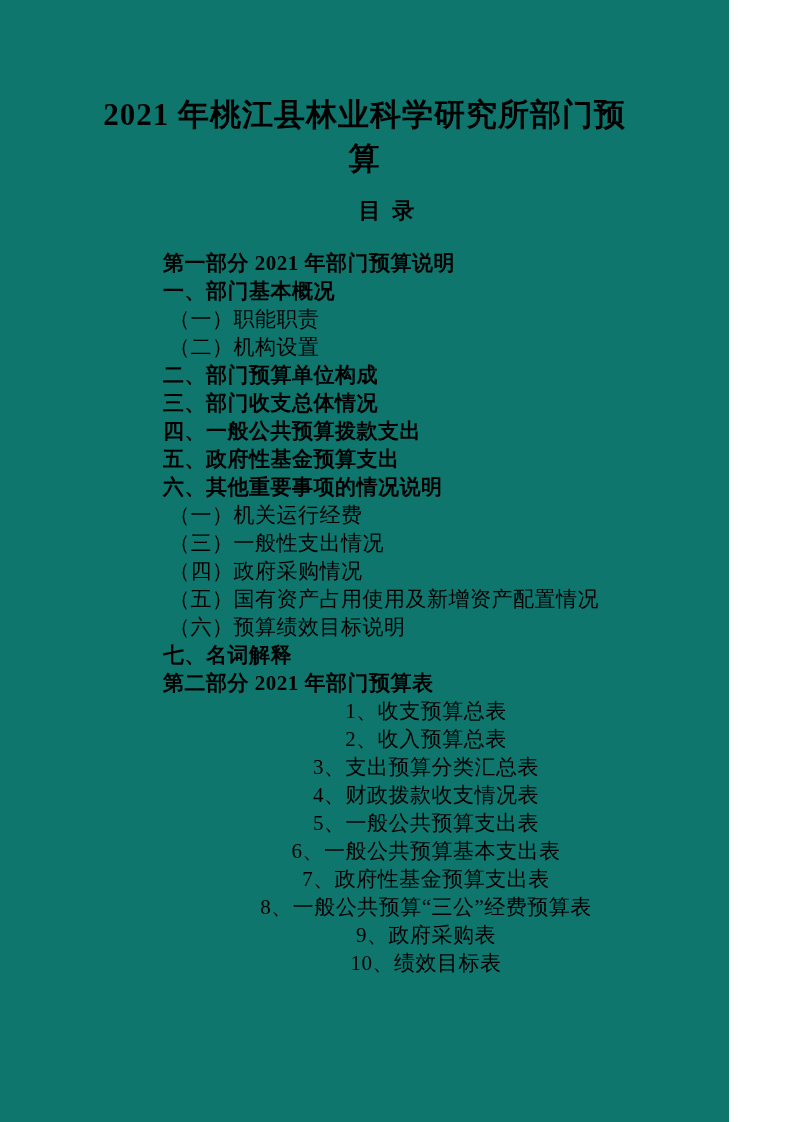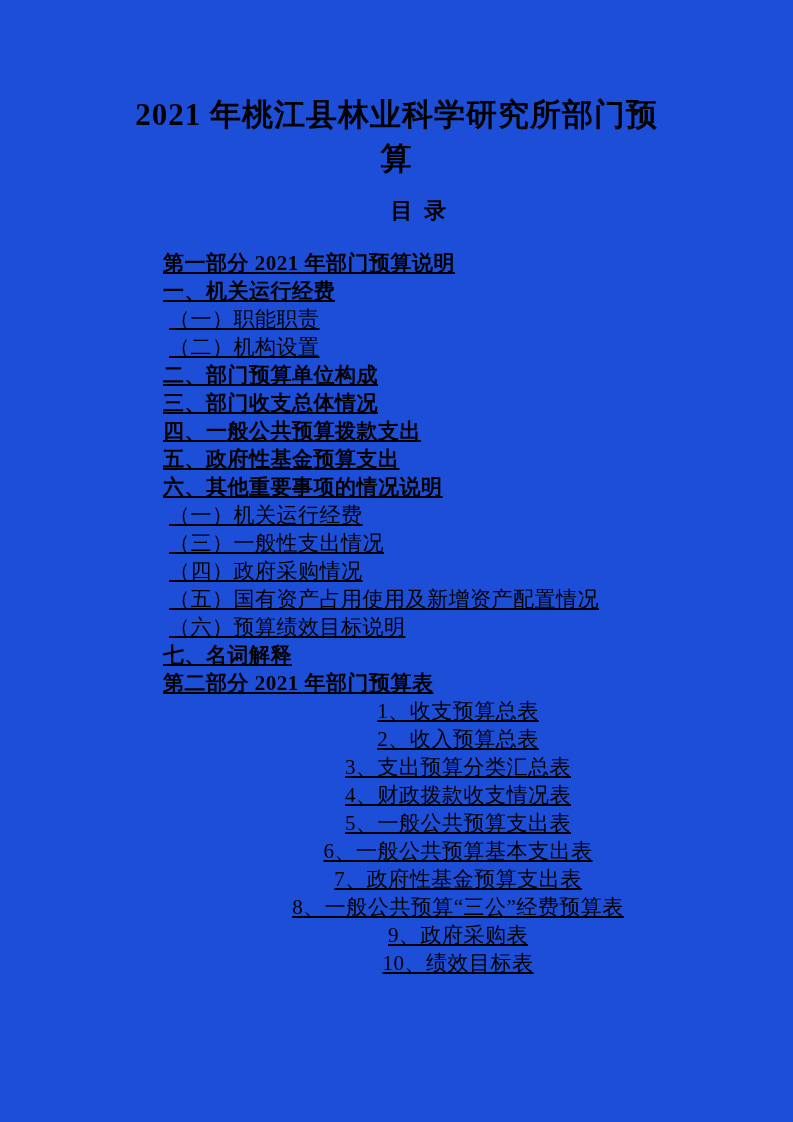--- a/index.html
+++ b/index.html
@@ -2,23 +2,23 @@
 <html><head>
 <meta charset="utf-8">
 <style>
   html, body {
     margin: 0;
     padding: 0;
     background: #ffffff;
   }
   .page {
     position: relative;
-    width: 793px;
+    width: 729px;
     height: 1122px;
-    background: #1d4ed8;
+    background: #0f766e;
     color: #000000;
     font-family: "Liberation Serif", "DejaVu Serif", serif;
     overflow: hidden;
   }
   .doc-title {
     position: absolute;
     top: 93px;
     left: 60px;
     right: 60px;
     text-align: center;
@@ -48,21 +48,20 @@
     top: 249px;
     left: 163px;
     right: 40px;
   }
   .toc-line {
     font-size: 21px;
     line-height: 28px;
     height: 28px;
     white-space: nowrap;
     letter-spacing: 0.5px;
-    text-decoration: underline;
   }
   .toc-line.bold {
     font-weight: bold;
   }
   .toc-line.paren {
     padding-left: 6px;
   }
   .toc-line.plain {
     padding-left: 0;
     text-align: center;
@@ -75,21 +74,21 @@
 
   <div class="doc-title">
     <span class="title-line">2021 年桃江县林业科学研究所部门预</span>
     <span class="title-line">算</span>
   </div>
 
   <div class="toc-heading">目 录</div>
 
   <div class="toc-list">
     <div class="toc-line bold">第一部分 2021 年部门预算说明</div>
-    <div class="toc-line bold">一、机关运行经费</div>
+    <div class="toc-line bold">一、部门基本概况</div>
     <div class="toc-line paren">（一）职能职责</div>
     <div class="toc-line paren">（二）机构设置</div>
     <div class="toc-line bold">二、部门预算单位构成</div>
     <div class="toc-line bold">三、部门收支总体情况</div>
     <div class="toc-line bold">四、一般公共预算拨款支出</div>
     <div class="toc-line bold">五、政府性基金预算支出</div>
     <div class="toc-line bold">六、其他重要事项的情况说明</div>
     <div class="toc-line paren">（一）机关运行经费</div>
     <div class="toc-line paren">（三）一般性支出情况</div>
     <div class="toc-line paren">（四）政府采购情况</div>

